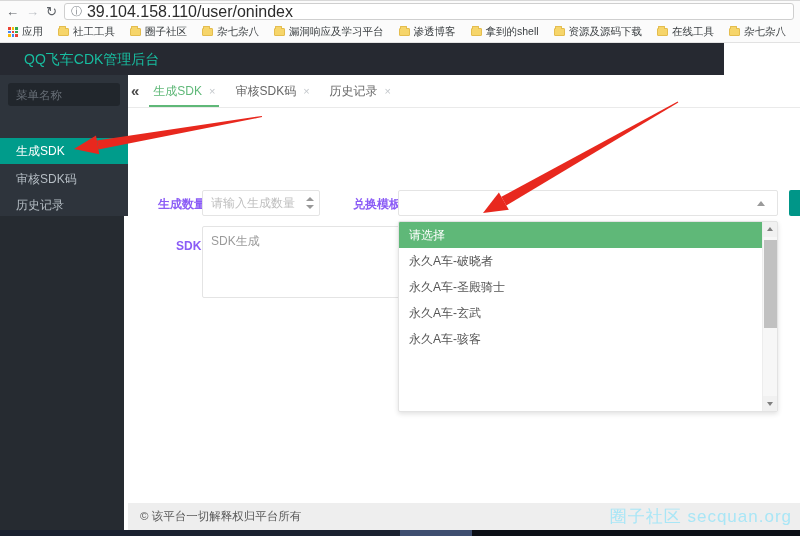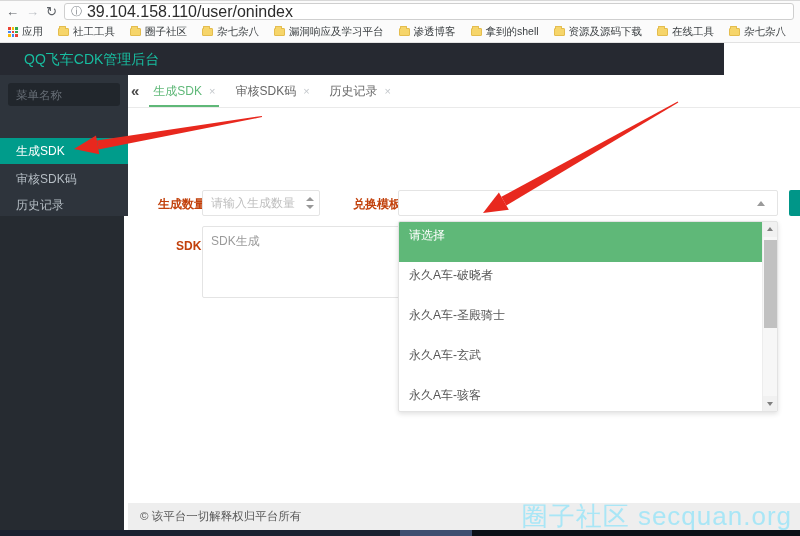--- a/index.html
+++ b/index.html
@@ -75,21 +75,21 @@
   .tabbar {
     position:absolute; left:128px; top:75px; width:672px; height:33px; background:#fff;
     border-bottom:1px solid #eaeaea; display:flex; align-items:stretch;
   }
   .collapse-ic { align-self:center; font-size:15px; color:#4a4a4a; padding:0 4px 2px 3px; cursor:pointer; font-weight:bold; }
   .tab { position:relative; display:flex; align-items:center; padding:0 10px; font-size:12px; color:#666; cursor:pointer; }
   .tab .x { margin-left:7px; color:#c3c7cb; font-size:11px; }
   .tab.active { color:#5fb878; }
   .tab.active::after { content:""; position:absolute; left:6px; right:6px; bottom:0; height:2px; background:#5fb878; }
   .content { position:absolute; left:128px; top:108px; width:672px; height:395px; background:#fff; }
-  .form-label { position:absolute; font-size:12px; font-weight:bold; color:#c2410c; }
+  .form-label { position:absolute; font-size:12px; font-weight:bold; color:#8b5cf6; }
   .lbl-qty { left:30px; top:88px; }
   .lbl-tpl { left:225px; top:88px; }
   .lbl-sdk { left:48px; top:131px;text-align:center; }
   .qty-input {
     position:absolute; left:74px; top:82px; width:118px; height:26px;
     border:1px solid #e4e4e4; border-radius:2px; font-size:12px; color:#333; padding:0 18px 0 8px;
     outline:none; font-family:inherit;
   }
   .qty-input::placeholder { color:#bfbfbf; }
   .spinner { position:absolute; left:178px; top:89px; width:8px; height:12px; }
@@ -112,33 +112,33 @@
     border:1px solid #e4e4e4; border-radius:2px; resize:none; outline:none;
     font-size:12px; color:#333; padding:6px 8px; font-family:inherit;
   }
   .sdk-area::placeholder { color:#9a9a9a; }
   
   .dd-panel {
     position:absolute; left:398px; top:221px; width:380px; height:191px; background:#fff;
     border:1px solid #e3e3e3; border-radius:2px; box-shadow:0 2px 5px rgba(0,0,0,.12);
     z-index:5; overflow:hidden;
   }
-  .dd-opt { height:40px; line-height:26px; font-size:12px; color:#555; padding-left:10px; cursor:pointer; }
+  .dd-opt { height:26px; line-height:26px; font-size:12px; color:#555; padding-left:10px; cursor:pointer; }
   .dd-opt.selected { background:#5fb878; color:#fff; }
   .dd-scroll { position:absolute; right:0; top:0; width:15px; height:100%; background:#f7f7f7; border-left:1px solid #ededed; }
   .dd-scroll .btn { position:absolute; left:0; width:15px; height:15px; background:#f1f1f1; }
   .dd-scroll .btn.up { top:0; } .dd-scroll .btn.dn { bottom:0; }
   .dd-scroll .tri { position:absolute; left:4px; width:0; height:0; border-left:3.5px solid transparent; border-right:3.5px solid transparent; }
   .dd-scroll .up .tri { top:5px; border-bottom:4px solid #7f7f7f; }
   .dd-scroll .dn .tri { bottom:5px; border-top:4px solid #7f7f7f; }
   .dd-thumb { position:absolute; left:1px; top:18px; width:13px; height:88px; background:#c1c1c1; }
   
   .footer { position:absolute; left:128px; top:503px; width:672px; height:39px; background:#eeeeee; }
   .footer-text { position:absolute; left:12px; top:0; line-height:27px; font-size:11.5px; color:#5a5a5a; }
-  .watermark { position:absolute; right:8px; top:-1px; font-size:26px; line-height:29px; color:#a9e6f6; letter-spacing:1px; }
+  .watermark { position:absolute; right:8px; top:-1px; font-size:17px; line-height:29px; color:#a9e6f6; letter-spacing:1px; }
   .bottom-strip { position:absolute; left:0; top:530px; width:800px; height:6px; background:#1a2130; }
   .strip-seg1 { position:absolute; left:400px; top:0; width:72px; height:6px; background:#3e4e70; }
   .strip-seg2 { position:absolute; left:472px; top:0; width:328px; height:6px; background:#0c0f16; }
   
   .arrows { position:absolute; left:0; top:0; width:800px; height:536px; z-index:10; pointer-events:none; }
 </style>
 </head>
 <body>
 
 <div class="toolbar">

